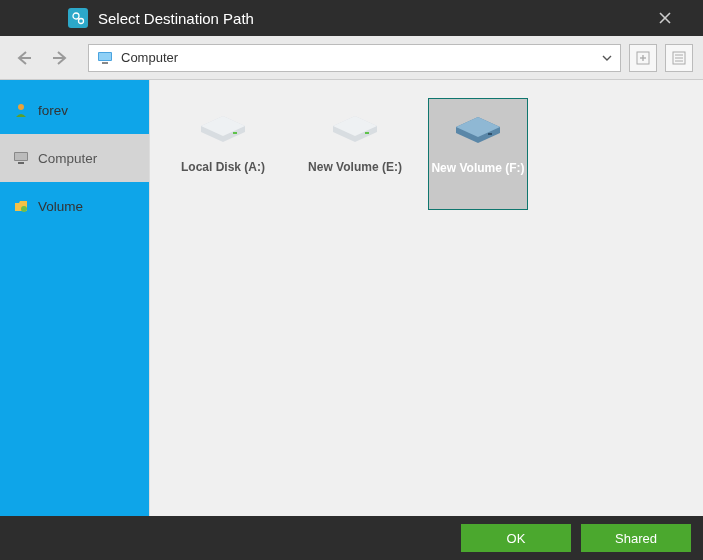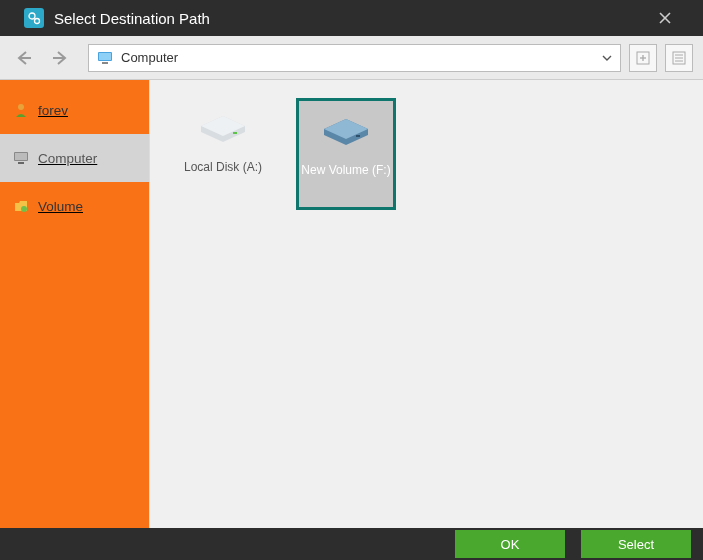--- a/index.html
+++ b/index.html
@@ -12,20 +12,21 @@
       display: flex;
       flex-direction: column;
     }
     .titlebar {
       height: 36px;
       background: #2d2d2d;
       display: flex;
       align-items: center;
       padding: 0 24px;
       color: #fff;
+      margin-left: 44px;
     }
     .titlebar .app-icon {
       width: 20px; height: 20px;
       background: #2ca8c9;
       border-radius: 3px;
       margin-right: 10px;
       display: flex; align-items: center; justify-content: center;
     }
     .titlebar .title { font-size: 15px; flex: 1; }
     .titlebar .close {
@@ -70,24 +71,23 @@
       color:#888; cursor:pointer;
     }
     .body {
       flex: 1;
       display: flex;
       background: #f0f0f0;
       overflow: hidden;
     }
     .sidebar {
       width: 150px;
-      background: #f97316;
+      background: #0ea5e9;
       border-right: 1px solid #ddd;
       padding-top: 6px;
-      text-decoration: underline;
     }
     .side-item {
       height: 48px;
       display: flex;
       align-items: center;
       padding: 0 12px;
       gap: 8px;
       font-size: 13.5px;
       color: #333;
       cursor: pointer;
@@ -109,35 +109,35 @@
     .drive {
       width: 118px;
       display: flex;
       flex-direction: column;
       align-items: center;
       cursor: pointer;
       padding: 6px 0;
     }
     .drive.selected {
       background: #c8c8c8;
-      border: 3px solid #0f766e;
+      border: 1px solid #0f766e;
       height: 112px;
       width: 100px;
     }
     .drive .ico { width: 56px; height: 46px; margin-bottom: 10px; display:flex; align-items:center; justify-content:center;}
-    .drive .lbl { font-size: 12px; color: #555; text-align:center; white-space:nowrap;}
+    .drive .lbl { font-size: 12px; color: #555; text-align:center; white-space:nowrap;font-weight:bold;}
     .drive.selected .lbl { color: #fff; }
     .footer {
-      height: 32px;
+      height: 44px;
       background: #2d2d2d;
       display: flex;
       align-items: center;
       justify-content: flex-end;
       padding: 16px 12px;
-      gap: 16px;
+      gap: 10px;
     }
     .btn {
       width: 110px;
       height: 28px;
       background: #4ba82e;
       color: #fff;
       border: none;
       font-size: 13px;
       cursor: pointer;
       display:flex; align-items:center; justify-content:center;
@@ -242,29 +242,39 @@
     <div class="drive">
       <div class="ico">
         <svg width="56" height="46" viewBox="0 0 56 46">
             <path d="M6 22 L28 12 L50 22 L50 28 L28 38 L6 28 Z" fill="#d8dde1"></path>
             <path d="M6 22 L28 12 L50 22 L28 32 Z" fill="#eef1f3"></path>
             <rect x="38" y="28" width="4" height="2" fill="#5fc24a"></rect>
           </svg>
       </div>
       <div class="lbl">Local Disk (A:)</div>
     </div>
+    <div class="drive">
+      <div class="ico">
+        <svg width="56" height="46" viewBox="0 0 56 46">
+            <path d="M6 22 L28 12 L50 22 L50 28 L28 38 L6 28 Z" fill="#d8dde1"></path>
+            <path d="M6 22 L28 12 L50 22 L28 32 Z" fill="#eef1f3"></path>
+            <rect x="38" y="28" width="4" height="2" fill="#5fc24a"></rect>
+          </svg>
+      </div>
+      <div class="lbl">New Volume (E:)</div>
+    </div>
     <div class="drive selected">
       <div class="ico">
         <svg width="56" height="46" viewBox="0 0 56 46">
             <path d="M6 22 L28 12 L50 22 L50 28 L28 38 L6 28 Z" fill="#5a87a8"></path>
             <path d="M6 22 L28 12 L50 22 L28 32 Z" fill="#8fb8d4"></path>
             <rect x="38" y="28" width="4" height="2" fill="#2f506b"></rect>
           </svg>
       </div>
       <div class="lbl">New Volume (F:)</div>
     </div>
   </div>
 </div>
 
 <div class="footer">
   <button class="btn">OK</button>
-  <button class="btn cancel">Select</button>
+  <button class="btn cancel">Shared</button>
 </div>
 
 </body></html>

